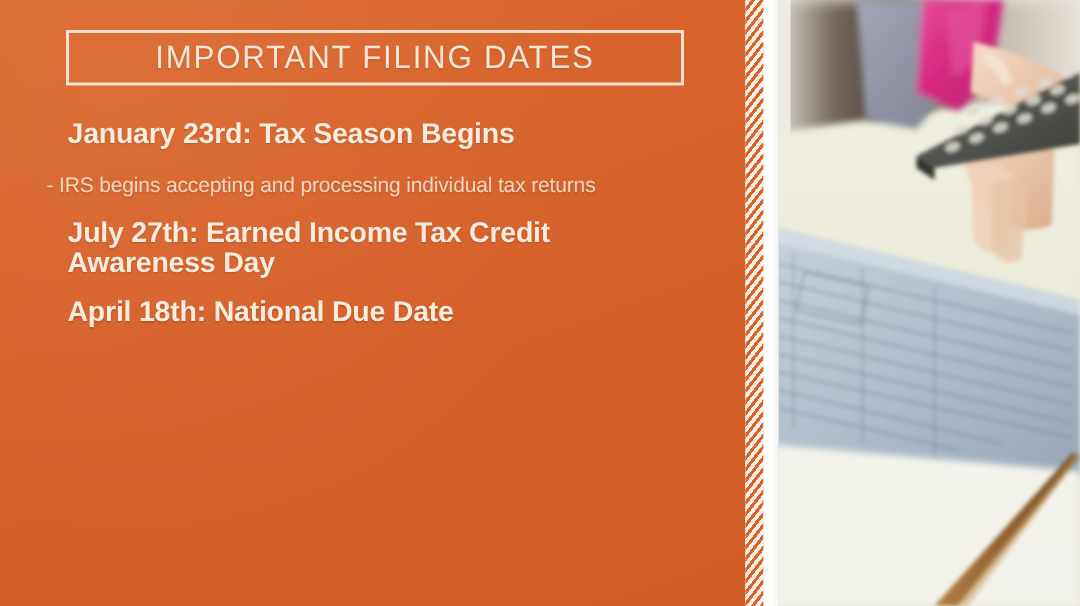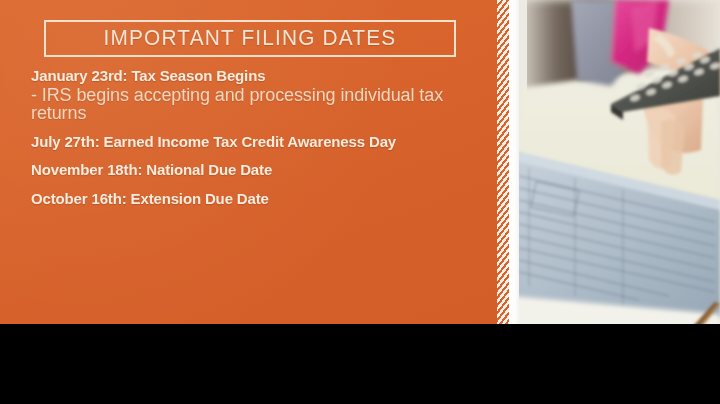--- a/index.html
+++ b/index.html
@@ -7,21 +7,21 @@
     padding: 0;
     background: #000;
   }
   body {
     font-family: "Liberation Sans", sans-serif;
   }
 
   #screen {
     position: relative;
     width: 720px;
-    height: 324px;
+    height: 404px;
     overflow: hidden;
     background: #e5e5e5;
   }
 
   
   #panel {
     position: absolute;
     left: 0;
     top: 0;
     width: 497px;
@@ -61,30 +61,30 @@
     position: absolute;
     left: 31px;
     top: 66px;
     width: 452px;
   }
   .entry { margin: 0 0 9px 0; }
   .entry:last-child { margin-bottom: 0; }
 
   .entry-heading {
     color: #f7ecdd;
-    font-size: 15px;
+    font-size: 19px;
     font-weight: bold;
     line-height: 19.5px;
     letter-spacing: -0.15px;
-    margin: 0;
+    margin: 14px;
     text-shadow: 0 1px 1px rgba(120,45,12,0.30);
   }
   .entry-detail {
     color: #f0dcc6;
-    font-size: 18px;
+    font-size: 14px;
     font-weight: 400;
     line-height: 18.6px;
     letter-spacing: -0.1px;
     margin: 0;
     opacity: 0.96;
     text-shadow: 0 1px 1px rgba(120,45,12,0.22);
   }
 
   
   #stripe-divider {
@@ -139,27 +139,23 @@
       <div class="entry">
         <p class="entry-heading">January 23rd: Tax Season Begins</p>
         <p class="entry-detail">- IRS begins accepting and processing individual tax returns</p>
       </div>
 
       <div class="entry">
         <p class="entry-heading">July 27th: Earned Income Tax Credit Awareness Day</p>
       </div>
 
       <div class="entry">
-        <p class="entry-heading">November 18th: National Due Date</p>
+        <p class="entry-heading">April 18th: National Due Date</p>
       </div>
 
-      <div class="entry">
-        <p class="entry-heading">October 16th: Extension Due Date</p>
-
-      </div>
 
     </div>
   </div>
 
   <div id="stripe-divider"></div>
 
   <div id="divider-gap"></div>
 
   <div id="photo">
     <svg viewBox="0 0 201 404" preserveAspectRatio="none">

